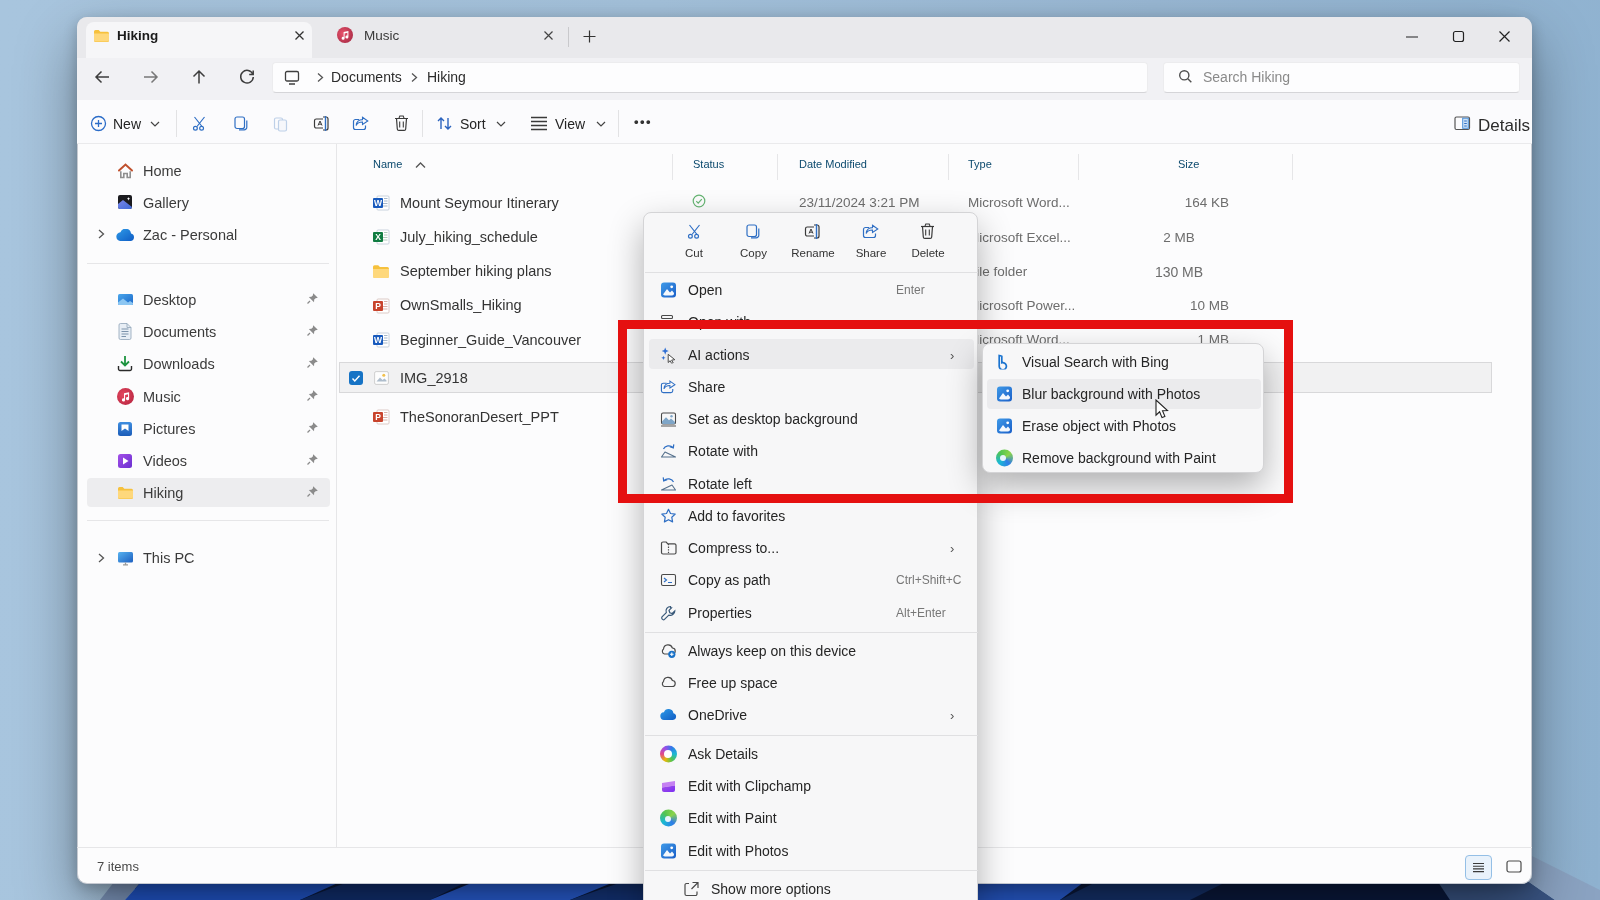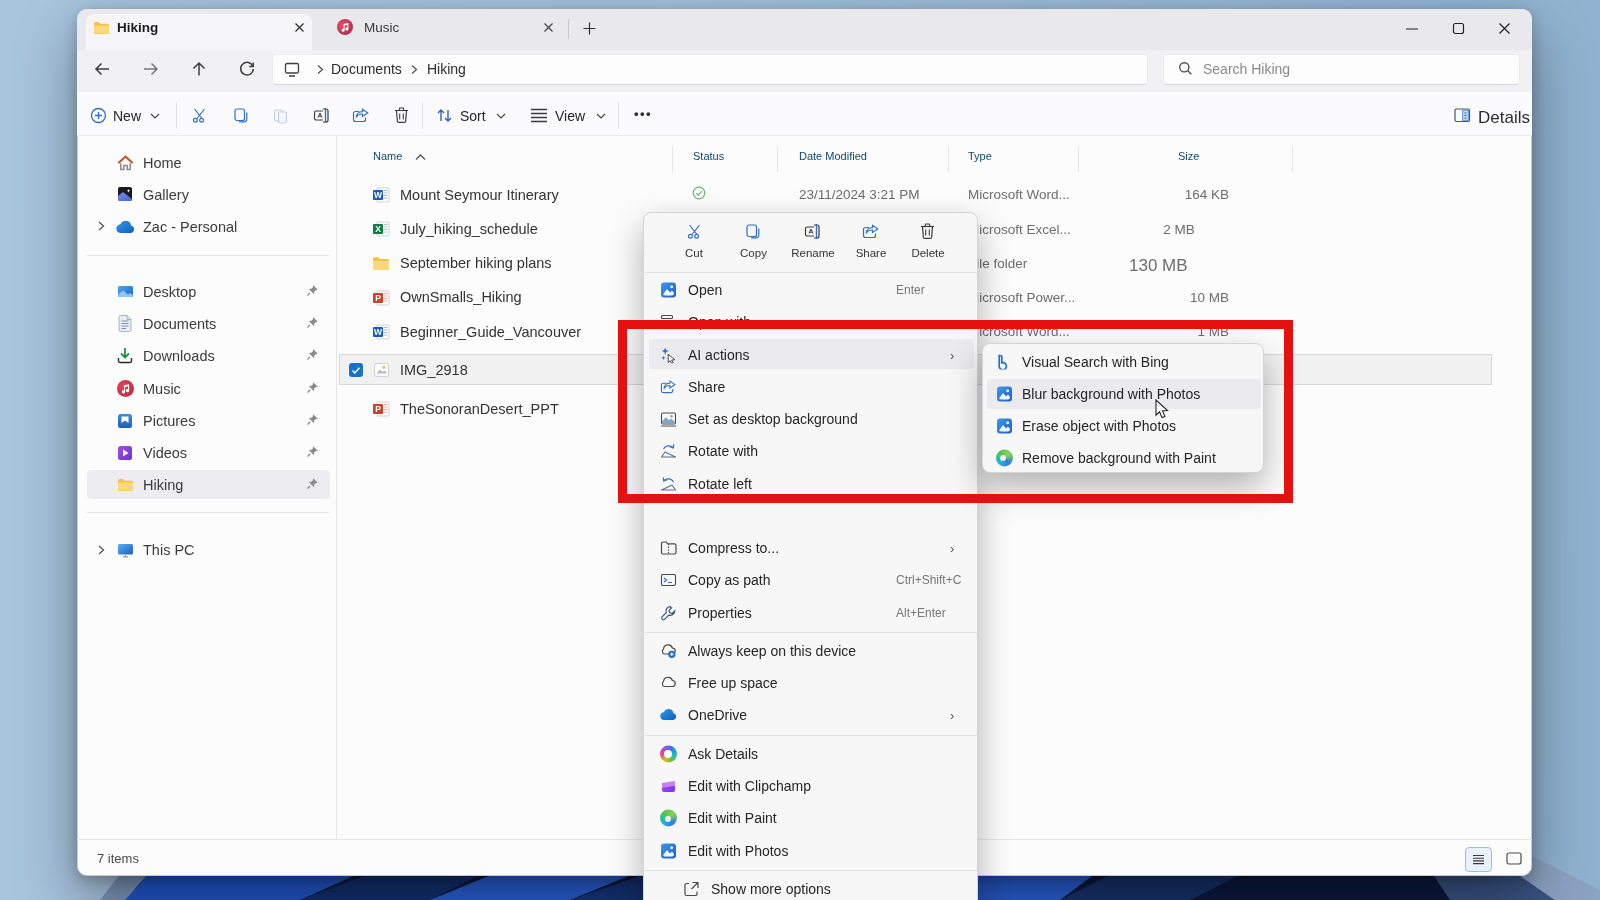--- a/index.html
+++ b/index.html
@@ -1,19 +1,19 @@
 <!DOCTYPE html>
 <html><head>
 <meta charset="utf-8">
 <style>
 *{margin:0;padding:0;box-sizing:border-box}
 html,body{width:1600px;height:900px;overflow:hidden;font-family:"Liberation Sans",sans-serif;position:relative}
 .abs{position:absolute}
 .wall{position:absolute;inset:0;background:linear-gradient(93deg,#a8c5de 0%,#a5c3dd 40%,#9ab9d5 70%,#8fb2d0 100%)}
-.window{position:absolute;left:77px;top:9px;width:1455px;height:867px;background:#fcfcfd;border-radius:10px;box-shadow:0 25px 60px rgba(0,0,0,.38),0 4px 14px rgba(0,0,0,.22);overflow:hidden;outline:1px solid rgba(130,140,155,.45);outline-offset:-1px}
+.window{position:absolute;left:77px;top:17px;width:1455px;height:867px;background:#fcfcfd;border-radius:10px;box-shadow:0 25px 60px rgba(0,0,0,.38),0 4px 14px rgba(0,0,0,.22);overflow:hidden;outline:1px solid rgba(130,140,155,.45);outline-offset:-1px}
 .tabbar{position:absolute;left:0;top:0;width:100%;height:41px;background:#e9e9ec}
 .tab-active{position:absolute;left:9px;top:5px;width:226px;height:36px;background:#f6f6f8;border-radius:8px 8px 0 0}
 .addr{position:absolute;left:0;top:41px;width:100%;height:42px;background:#f1f1f4}
 .cmdbar{position:absolute;left:0;top:83px;width:100%;height:44px;background:#fbfbfd;border-bottom:1px solid #eaeaec}
 .inputbox{position:absolute;background:#fdfdfe;border:1px solid #ececee;border-bottom:1px solid #d5d5d8;border-radius:4px}
 .sb-item{position:absolute;font-size:14.5px;color:#3b3b3b}
 .divline{position:absolute;background:#e6e6e8}
 .hdr{position:absolute;font-size:11px;color:#0c4a6e}
 .fname{position:absolute;font-size:14.5px;color:#333}
 .gray{color:#6d6d6d}
@@ -359,21 +359,21 @@
     <div class="fname" style="left:323px;top:212px">July_hiking_schedule</div>
     <div class="abs gray" style="left:891px;top:212.5px;font-size:13.5px">Microsoft Excel...</div>
     <div class="abs gray" style="left:1052px;top:212.5px;width:100px;text-align:center;font-size:13.5px">2 MB</div>
 
     <svg class="abs" style="left:295px;top:247px" width="18" height="15" viewBox="0 0 18 15">
         <path d="M1 2.8 a1.6 1.6 0 0 1 1.6-1.6 h3.6 l1.7 1.9 h7.5 a1.6 1.6 0 0 1 1.6 1.6 v7.6 a1.6 1.6 0 0 1 -1.6 1.6 h-12.8 a1.6 1.6 0 0 1 -1.6 -1.6 z" fill="#f6c13d"></path>
         <path d="M1 4.9 h16 v7.4 a1.6 1.6 0 0 1 -1.6 1.6 h-12.8 a1.6 1.6 0 0 1 -1.6 -1.6 z" fill="#fed87c"></path>
       </svg>
     <div class="fname" style="left:323px;top:246px">September hiking plans</div>
     <div class="abs gray" style="left:891px;top:246.5px;font-size:13.5px">File folder</div>
-    <div class="abs gray" style="left:1052px;top:246.5px;width:100px;text-align:left;font-size:17px">130 MB</div>
+    <div class="abs gray" style="left:1052px;top:246.5px;width:100px;text-align:center;font-size:14px">130 MB</div>
 
     <svg class="abs" style="left:295px;top:281px" width="18" height="16" viewBox="0 0 18 16">
         <rect x="5" y="1" width="12" height="14" rx="1" fill="#fff" stroke="#d4beb8" stroke-width=".8"></rect>
         <path d="M12 3.5 h3.5 M12 6 h3.5 M7 8.5 h8.5 M7 11 h8.5" stroke="#d4a89e" stroke-width=".9"></path>
         <rect x="1" y="3" width="10" height="10" rx="1" fill="#c8432c"></rect>
         <text x="6" y="11" font-size="8.5" font-weight="bold" fill="#fff" text-anchor="middle" font-family="Liberation Sans">P</text>
       </svg>
     <div class="fname" style="left:323px;top:280.4px">OwnSmalls_Hiking</div>
     <div class="abs gray" style="left:891px;top:281px;font-size:13.5px">Microsoft Power...</div>
     <div class="abs gray" style="left:1052px;top:281px;width:100px;text-align:right;font-size:13.5px">10 MB</div>
@@ -510,20 +510,26 @@
       </svg>
       <span class="txt">Rotate with</span>
     </div>
   <div class="mi" style="top:254.0px">
       <svg class="ico" viewBox="0 0 17 17">
         <path d="M15.5 14.5 L12 9.5 L1.5 14.5 Z" fill="none" stroke="#55708c" stroke-width="1.1" stroke-linejoin="round"></path>
         <path d="M13.5 6.5 a5.5 4.5 0 0 0 -9.5 -1.5 M3.2 1.8 l.5 3.6 3.5 -1.1" fill="none" stroke="#2f6fc4" stroke-width="1.2"></path>
       </svg>
       <span class="txt">Rotate left</span>
     </div>
+  <div class="mi" style="top:286.3px">
+      <svg class="ico" viewBox="0 0 17 17">
+        <path d="M8.5 1.8 L10.5 6 L15.2 6.6 L11.8 9.8 L12.6 14.4 L8.5 12.2 L4.4 14.4 L5.2 9.8 L1.8 6.6 L6.5 6 Z" fill="none" stroke="#2f6fc4" stroke-width="1.2" stroke-linejoin="round"></path>
+      </svg>
+      <span class="txt">Add to favorites</span>
+    </div>
   <div class="mi" style="top:318.6px">
       <svg class="ico" viewBox="0 0 17 17">
         <path d="M1.5 4 a1.5 1.5 0 0 1 1.5-1.5 h3.2 l1.6 1.8 h6.7 a1.5 1.5 0 0 1 1.5 1.5 v7.2 a1.5 1.5 0 0 1 -1.5 1.5 h-11.5 a1.5 1.5 0 0 1 -1.5 -1.5 z" fill="none" stroke="#4a4a4a" stroke-width="1.2"></path>
         <path d="M8.5 4.5 v1.3 m0 1.3 v1.3 m0 1.3 v1.3 m0 1.3 v1.3" stroke="#4a4a4a" stroke-width="1.2"></path>
       </svg>
       <span class="txt">Compress to...</span>
       <span class="arrow">›</span>
     </div>
   <div class="mi" style="top:350.8px">
       <svg class="ico" viewBox="0 0 17 17">

